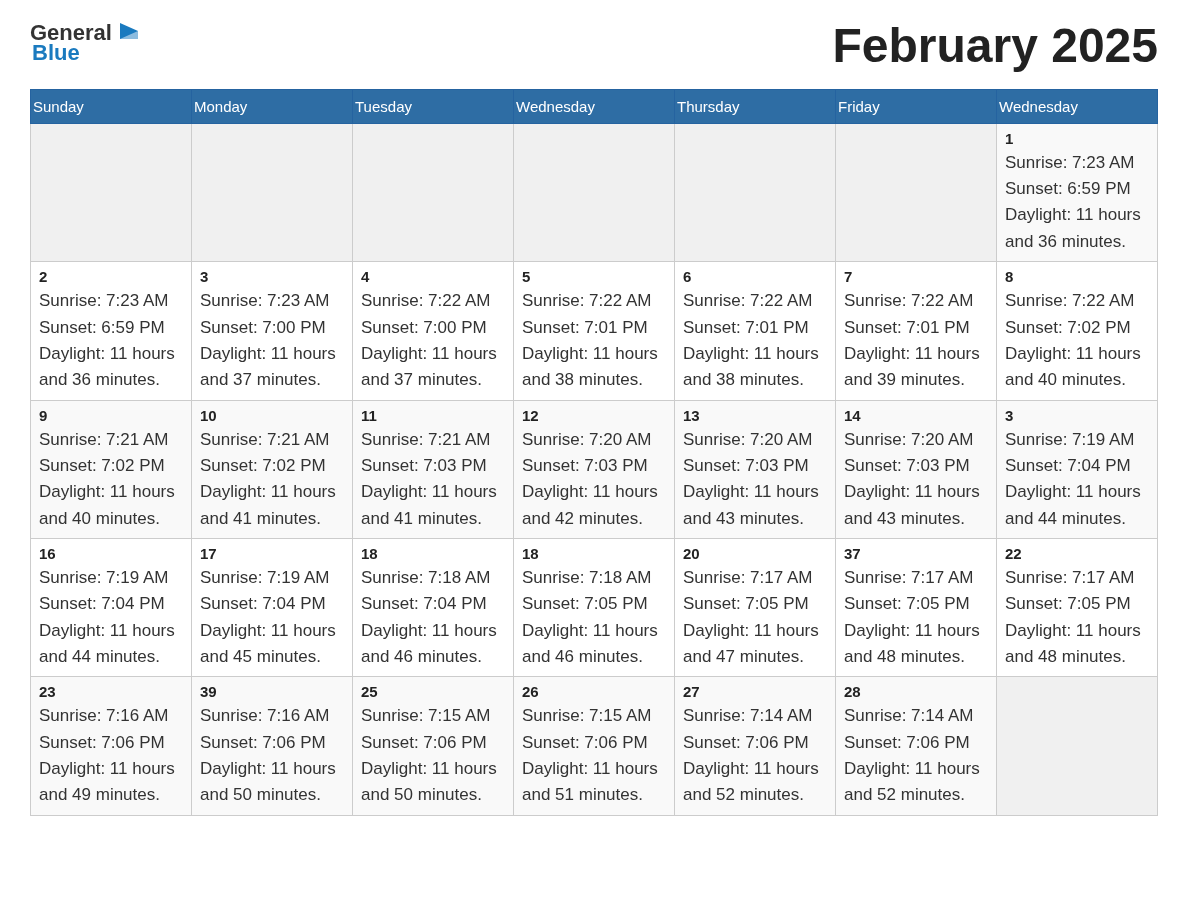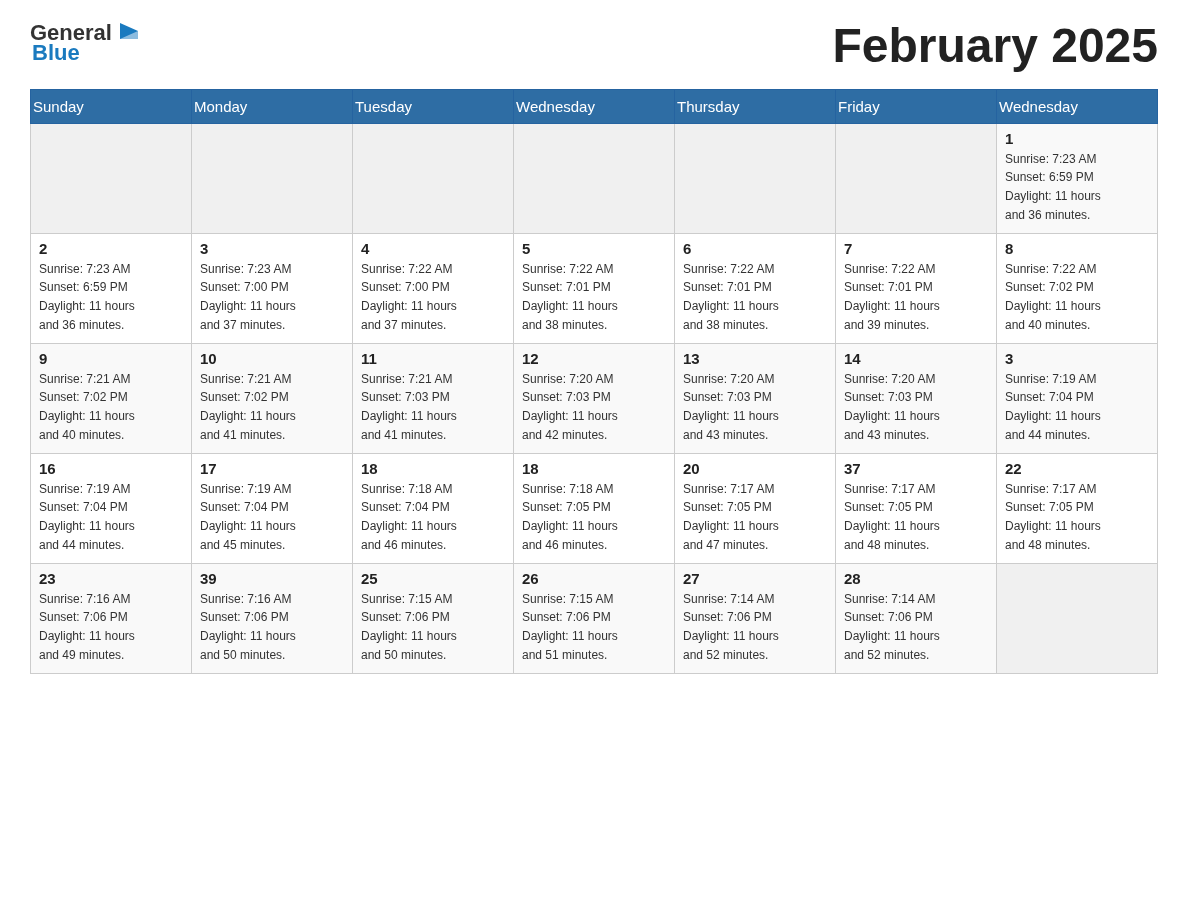--- a/index.html
+++ b/index.html
@@ -76,21 +76,21 @@
       background-color: #fff;
     }
     .day-number {
       font-size: 15px;
       font-weight: bold;
       color: #222;
       display: block;
       margin-bottom: 3px;
     }
     .day-info {
-      font-size: 12px;
+      font-size: 17px;
       color: #333;
       line-height: 1.55;
     }
     .empty-cell {
       background-color: #f0f0f0 !important;
     }
     .week-row td {
       height: 110px;
     }
   </style>

